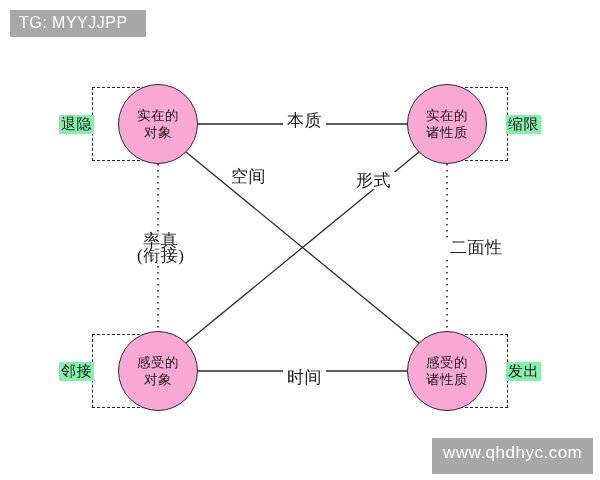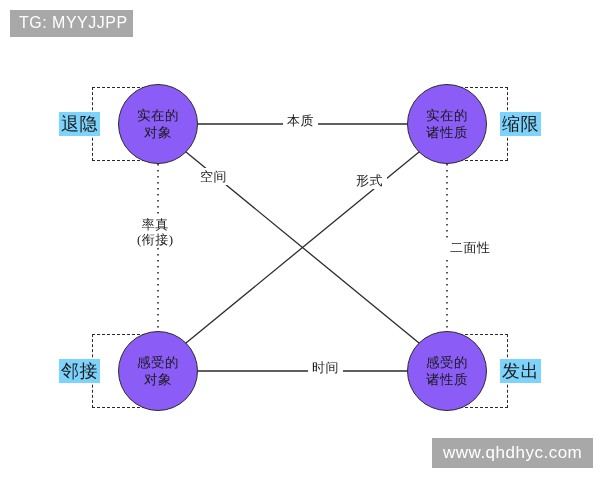--- a/index.html
+++ b/index.html
@@ -28,40 +28,40 @@
     position: absolute;
     background: #a8a8a8;
     color: #ffffff;
     font-family: "Liberation Sans", sans-serif;
     white-space: nowrap;
     letter-spacing: 0.5px;
   }
   #wm-top {
     left: 10px;
     top: 10px;
-    padding: 4px 5px 5px 9px;
+    padding: 4px 18px 5px 9px;
     font-size: 16px;
     line-height: 18px;
   }
   #wm-bottom {
     left: 432px;
     top: 438px;
-    padding: 5px 11px 6px 11px;
+    padding: 5px 11px 12px 11px;
     font-size: 17px;
     line-height: 19px;
   }
 
   
   .node {
     position: absolute;
     width: 80px;
     height: 80px;
     border: 1.3px solid #2b2b2b;
     border-radius: 50%;
-    background: #8b5cf6;
+    background: #f9a8d4;
     box-sizing: border-box;
     display: flex;
     flex-direction: column;
     align-items: center;
     justify-content: center;
     z-index: 6;
   }
   .node .line {
     font-size: 13.5px;
     line-height: 17px;
@@ -82,53 +82,53 @@
     box-sizing: border-box;
     border-top: 1.4px dashed #2b2b2b;
     border-bottom: 1.4px dashed #2b2b2b;
     z-index: 4;
     display: flex;
     align-items: center;
   }
   .bracket.left  { border-left: 1.4px dashed #2b2b2b; justify-content: flex-start; }
   .bracket.right { border-right: 1.4px dashed #2b2b2b; justify-content: flex-end; }
   .bracket .btext {
-    font-size: 18px;
+    font-size: 15px;
     color: #1a1a1a;
     white-space: nowrap;
     letter-spacing: 0.5px;
-    background: #7dd3fc;
+    background: #86efac;
     padding: 0 2px;
   }
   .bracket.left  .btext { margin-left: -34px; }
   .bracket.right .btext { margin-right: -34px; text-align: right; }
 
   #br-ro { left: 92px;  top: 87px; }
   #br-rq { left: 450px; top: 87px; }
   #br-so { left: 92px;  top: 334px; }
   #br-sq { left: 450px; top: 334px; }
 
   
   .edge-label {
     position: absolute;
-    font-size: 13px;
+    font-size: 17px;
     line-height: 15px;
     color: #1a1a1a;
     background: #ffffff;
     white-space: nowrap;
     text-align: center;
     letter-spacing: 0.5px;
     padding: 1px 4px;
     z-index: 5;
   }
   #lbl-essence   { left: 283px; top: 112px; }
-  #lbl-time      { left: 283px; top: 359px; margin-left: 25px; }
-  #lbl-sincerity { left: 133px; top: 216px; }
+  #lbl-time      { left: 283px; top: 369px; }
+  #lbl-sincerity { left: 133px; top: 232px; }
   #lbl-duplicity { left: 420px; top: 239px; margin-left: 26px; }
-  #lbl-space     { left: 196px; top: 168px; }
+  #lbl-space     { left: 227px; top: 168px; }
   #lbl-form      { left: 352px; top: 172px; }
 </style>
 </head>
 <body>
 
 <svg id="canvas" viewBox="0 0 600 480" xmlns="http://www.w3.org/2000/svg">
 
   <line x1="198" y1="124" x2="407" y2="124" stroke="#2b2b2b" stroke-width="1.3"></line>
 
   <line x1="198" y1="371" x2="407" y2="371" stroke="#2b2b2b" stroke-width="1.3"></line>

